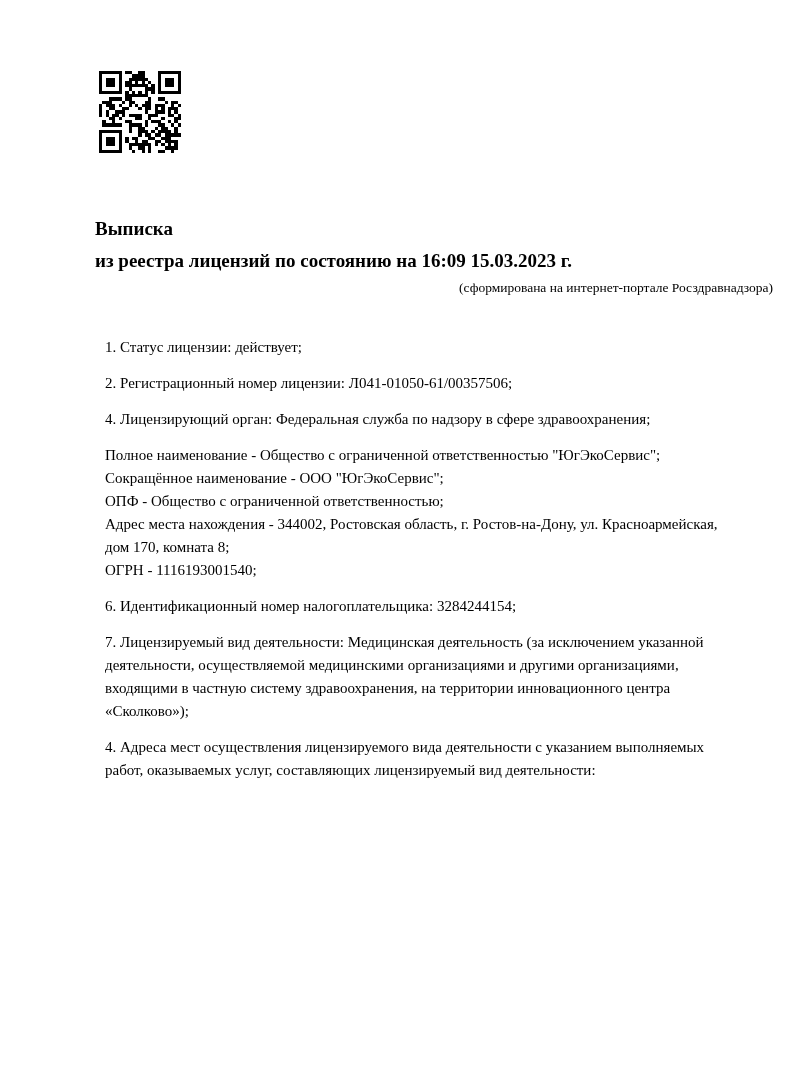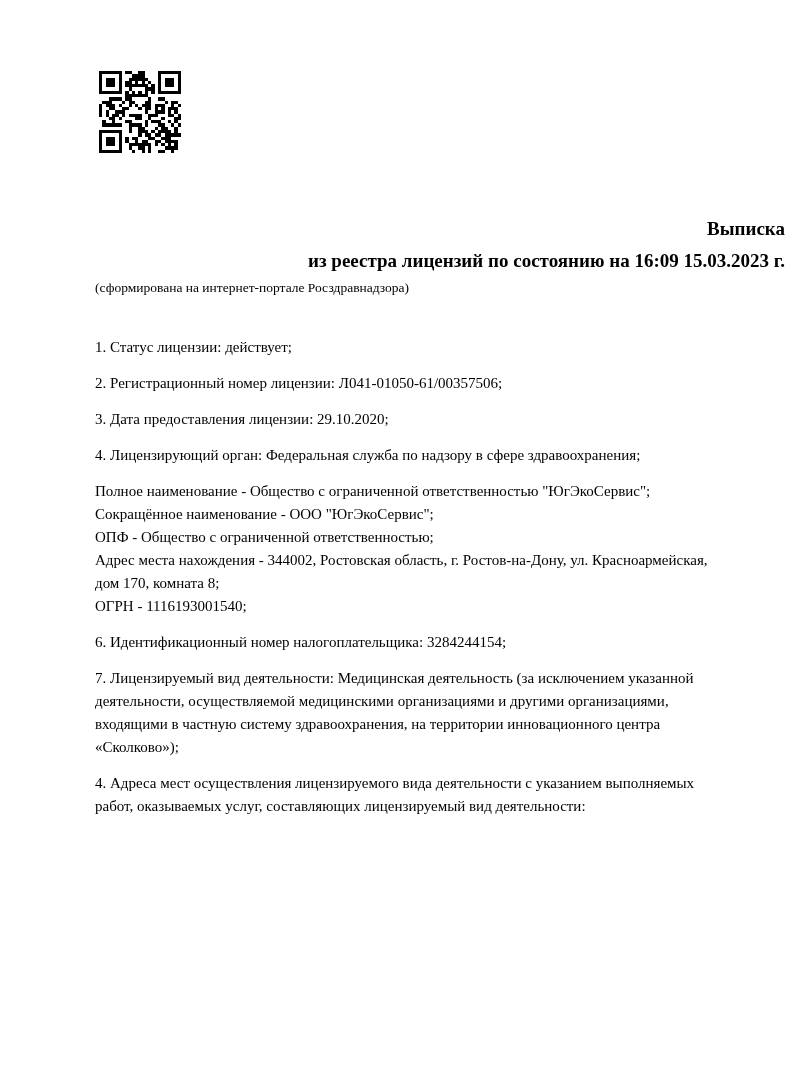--- a/index.html
+++ b/index.html
@@ -21,36 +21,37 @@
     width: 690px;
   }
   .qr {
     width: 82px;
     height: 82px;
     margin-left: 4px;
     display: block;
   }
   .title-block {
     margin-top: 60px;
-    text-align: right;
+    text-align: left;
   }
   .title-line {
     font-size: 19px;
     line-height: 32px;
     font-weight: bold;
   }
   .subtitle {
     margin-top: 2px;
     padding-right: 12px;
-    text-align: left;
+    text-align: right;
     font-size: 13.5px;
     line-height: 18px;
   }
   .body-text {
     margin-top: 39px;
+    margin-left: 10px;
   }
   .para {
     font-size: 15px;
     line-height: 23px;
     white-space: pre-line;
     margin-bottom: 13px;
   }
   .para:last-child { margin-bottom: 0; }
 </style>
 </head>
@@ -385,21 +386,20 @@
     <div class="title-block">
       <div class="title-line">Выписка</div>
       <div class="title-line">из реестра лицензий по состоянию на 16:09 15.03.2023 г.</div>
     </div>
 
     <div class="subtitle">(сформирована на интернет-портале Росздравнадзора)</div>
 
     <div class="body-text">
       <p class="para">1. Статус лицензии: действует;</p>
       <p class="para">2. Регистрационный номер лицензии: Л041-01050-61/00357506;</p>
-      <p class="para">3. Дата предоставления лицензии: 29.10.2020;</p>
       <p class="para">4. Лицензирующий орган: Федеральная служба по надзору в сфере здравоохранения;</p>
       <p class="para">Полное наименование - Общество с ограниченной ответственностью "ЮгЭкоСервис";
 Сокращённое наименование - ООО "ЮгЭкоСервис";
 ОПФ - Общество с ограниченной ответственностью;
 Адрес места нахождения - 344002, Ростовская область, г. Ростов-на-Дону, ул. Красноармейская,
 дом 170, комната 8;
 ОГРН - 1116193001540;</p>
       <p class="para">6. Идентификационный номер налогоплательщика: 3284244154;</p>
       <p class="para">7. Лицензируемый вид деятельности: Медицинская деятельность (за исключением указанной
 деятельности, осуществляемой медицинскими организациями и другими организациями,

